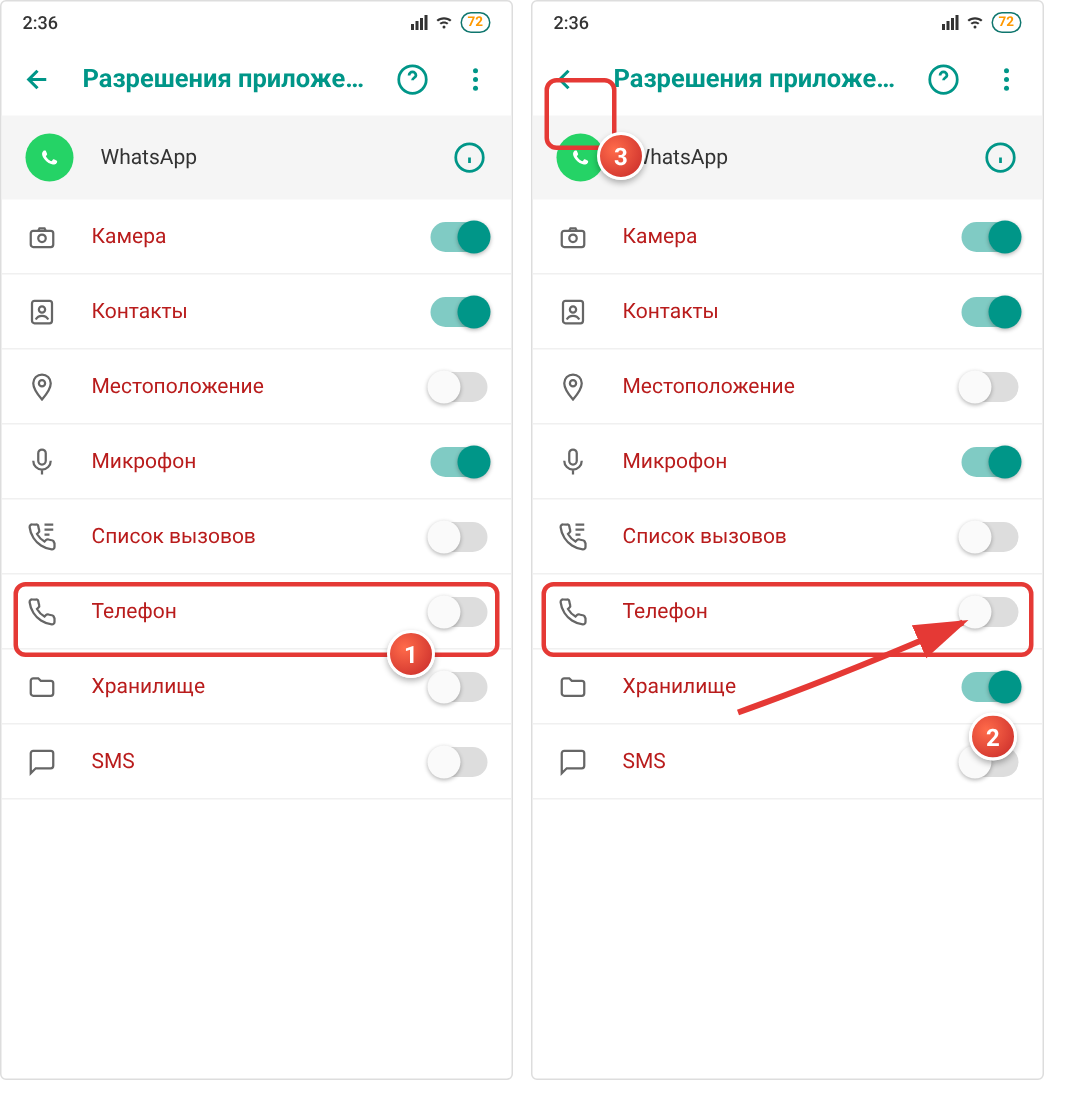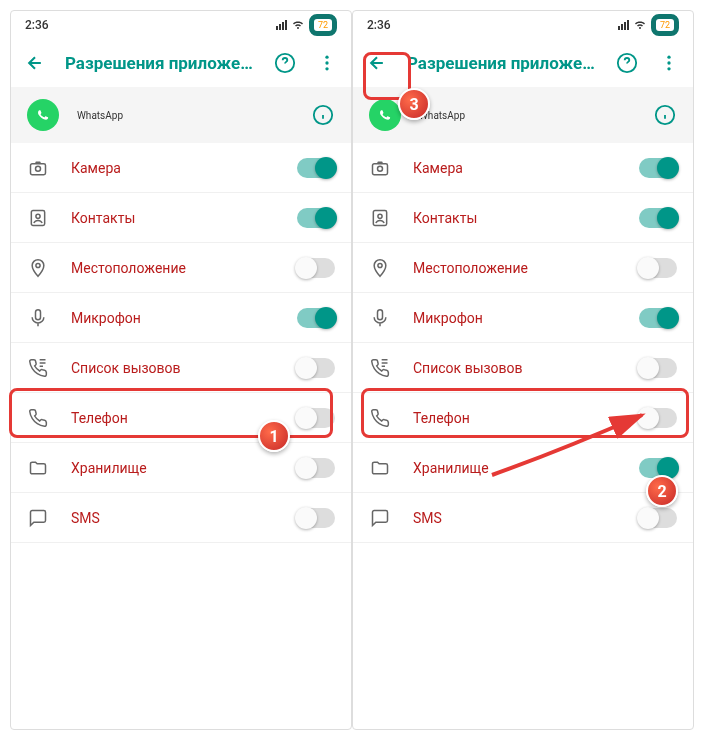--- a/index.html
+++ b/index.html
@@ -1,34 +1,34 @@
 <!DOCTYPE html>
 <html><head>
 <meta charset="utf-8">
 <style>
 *{margin:0;padding:0;box-sizing:border-box;font-family:-apple-system,Roboto,Arial,sans-serif}
 body{background:#fff;width:724px;height:740px;position:relative;overflow:hidden}
-.container{display:flex;padding:10px}
+.container{display:flex;gap:12px;}
 .phone{width:342px;height:720px;background:#fff;border:1px solid #ddd;border-radius:4px;overflow:hidden;position:relative}
 .status-bar{height:28px;display:flex;align-items:center;justify-content:space-between;padding:0 14px;font-size:12px;color:#333;font-weight:500}
 .status-right{display:flex;align-items:center;gap:4px}
 .signal{display:flex;align-items:flex-end;gap:1px}
 .signal span{width:2px;background:#333}
 .signal span:nth-child(1){height:4px}
 .signal span:nth-child(2){height:6px}
 .signal span:nth-child(3){height:8px}
 .signal span:nth-child(4){height:10px}
-.battery{display:inline-flex;align-items:center;border:5px solid #0f766e;border-radius:8px;padding:1px 4px;font-size:9px;color:#f90;font-weight:400}
+.battery{display:inline-flex;align-items:center;border:1px solid #0f766e;border-radius:8px;padding:1px 4px;font-size:9px;color:#f90;font-weight:700}
 .app-bar{height:48px;display:flex;align-items:center;padding:0 12px;gap:18px}
 .back-btn{width:24px;height:24px;display:flex;align-items:center;justify-content:center;cursor:pointer}
 .title{flex:1;color:#009688;font-size:17px;font-weight:700;white-space:nowrap;overflow:hidden;text-overflow:ellipsis}
 .help-icon,.menu-icon{width:24px;height:24px;display:flex;align-items:center;justify-content:center;cursor:pointer}
 .app-header{height:56px;background:#f5f5f5;display:flex;align-items:center;padding:0 16px;gap:18px}
 .wa-icon{width:32px;height:32px;background:#25D366;border-radius:50%;display:flex;align-items:center;justify-content:center}
-.app-name{flex:1;font-size:10px;color:#333}
+.app-name{flex:1;font-size:14px;color:#333}
 .info-icon{width:24px;height:24px;display:flex;align-items:center;justify-content:center}
 .perm-row{height:50px;display:flex;align-items:center;padding:0 16px;gap:22px;border-bottom:1px solid #f0f0f0}
 .perm-icon{width:22px;height:22px;display:flex;align-items:center;justify-content:center;color:#666}
 .perm-label{flex:1;font-size:14px;color:#b91c1c}
 .switch{width:38px;height:20px;border-radius:10px;position:relative;cursor:pointer}
 .switch.on{background:#80cbc4}
 .switch.off{background:#ddd}
 .switch::after{content:'';position:absolute;width:22px;height:22px;border-radius:50%;top:-1px;box-shadow:0 1px 3px rgba(0,0,0,0.3)}
 .switch.on::after{right:-2px;background:#009688}
 .switch.off::after{left:-2px;background:#fafafa}

